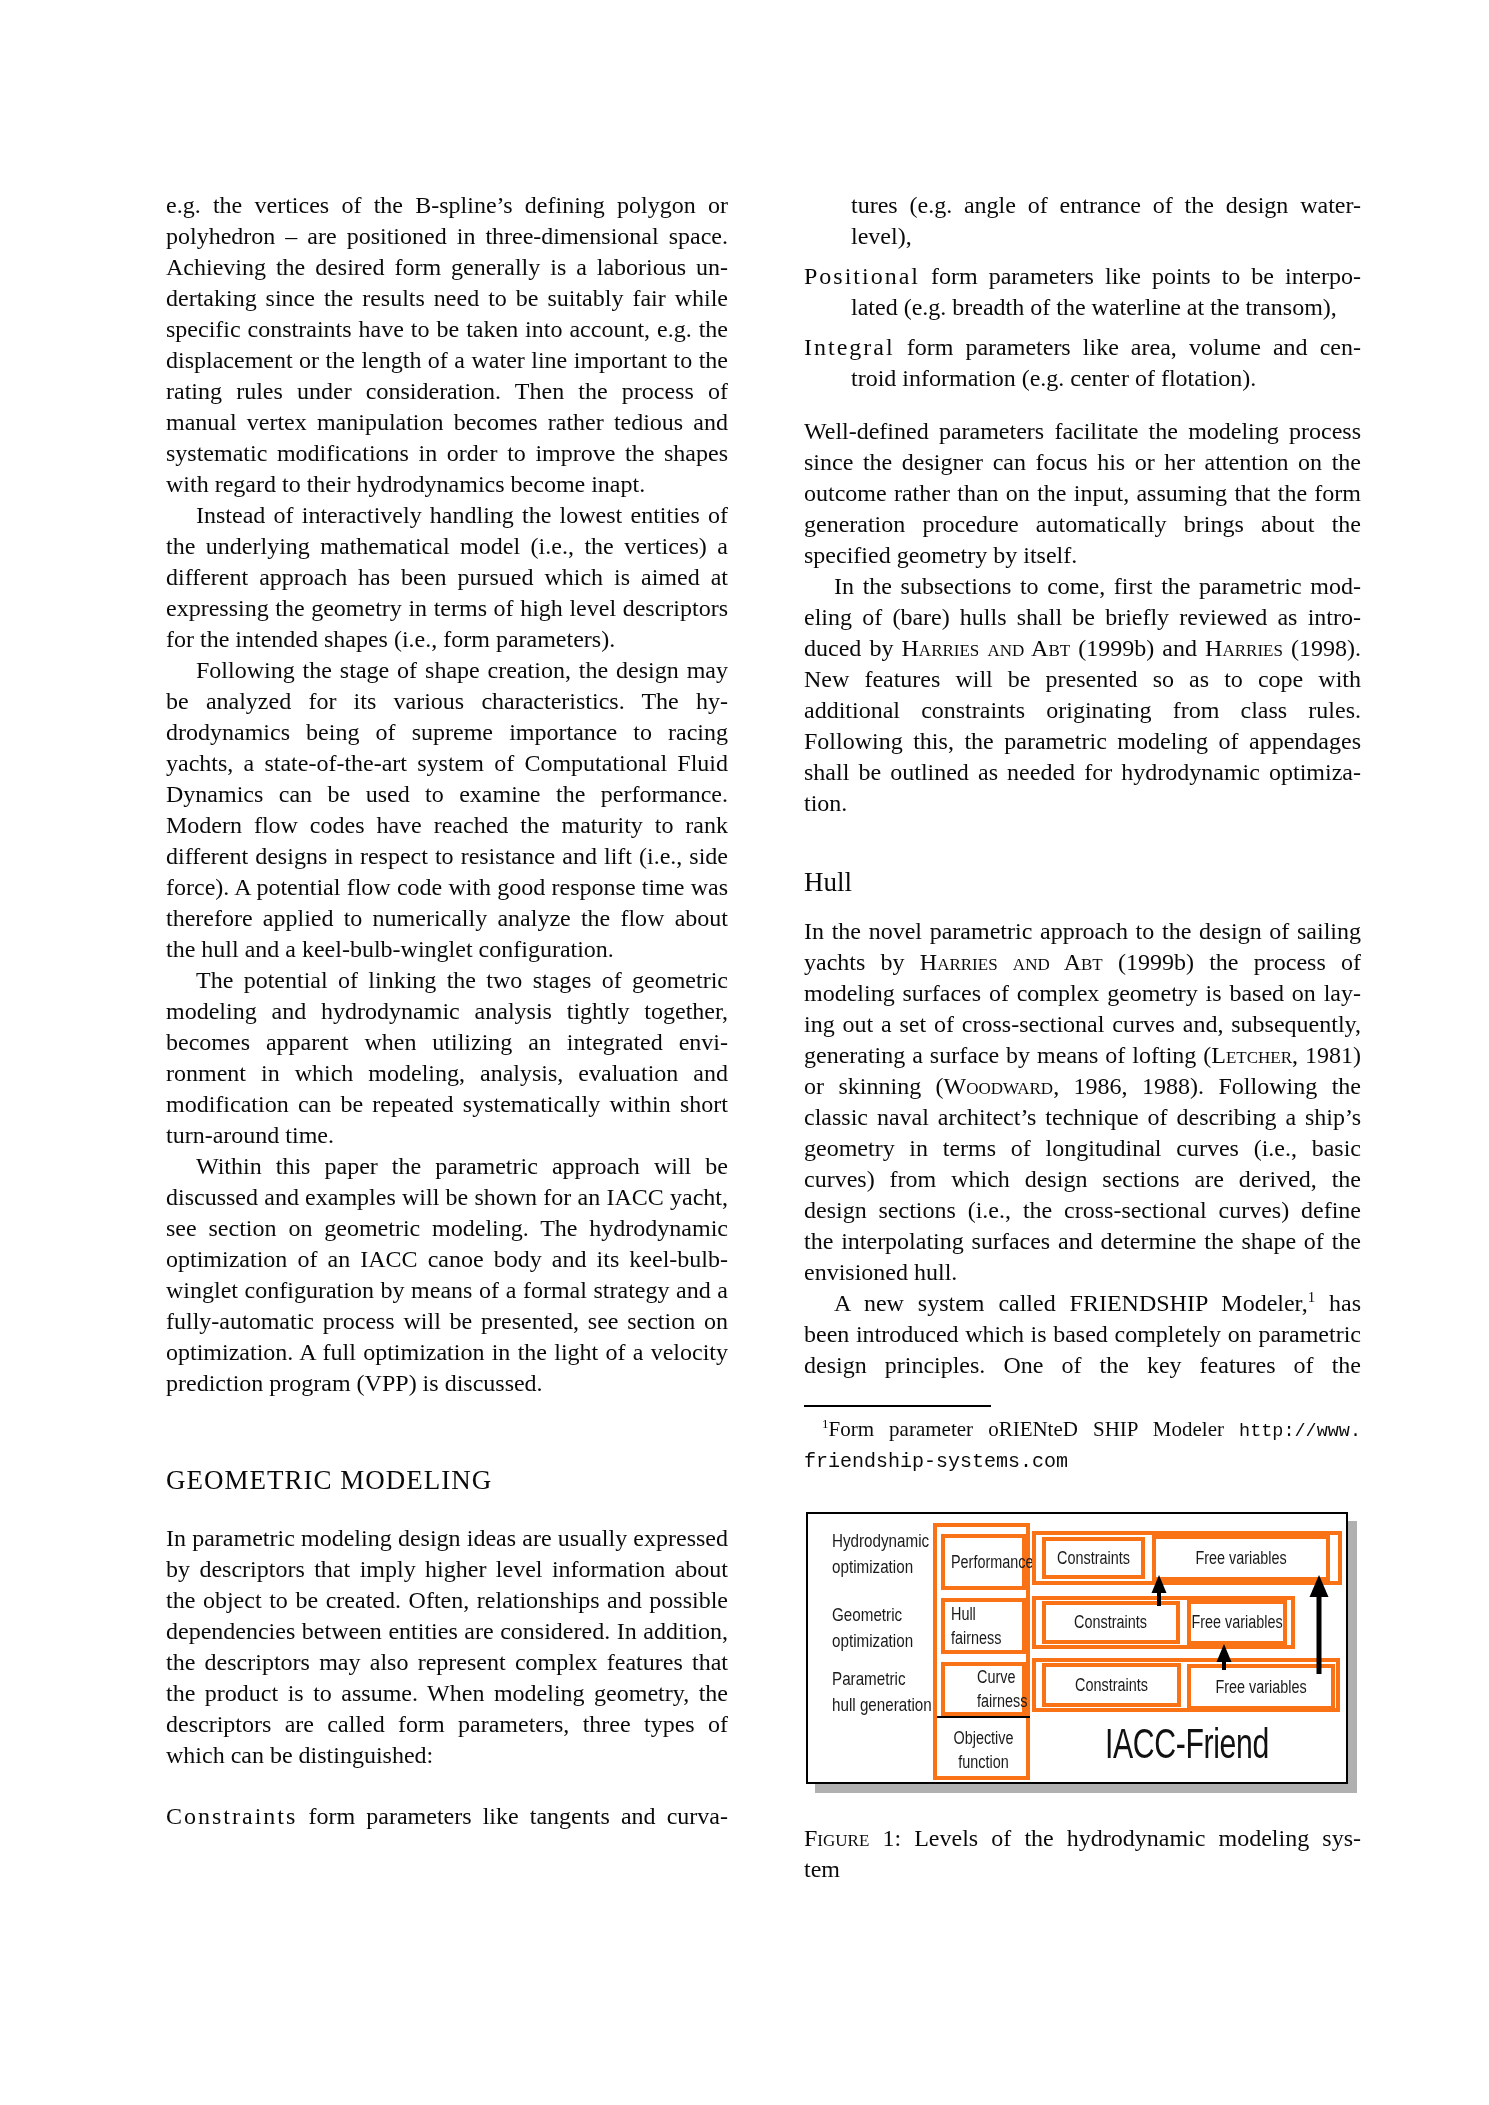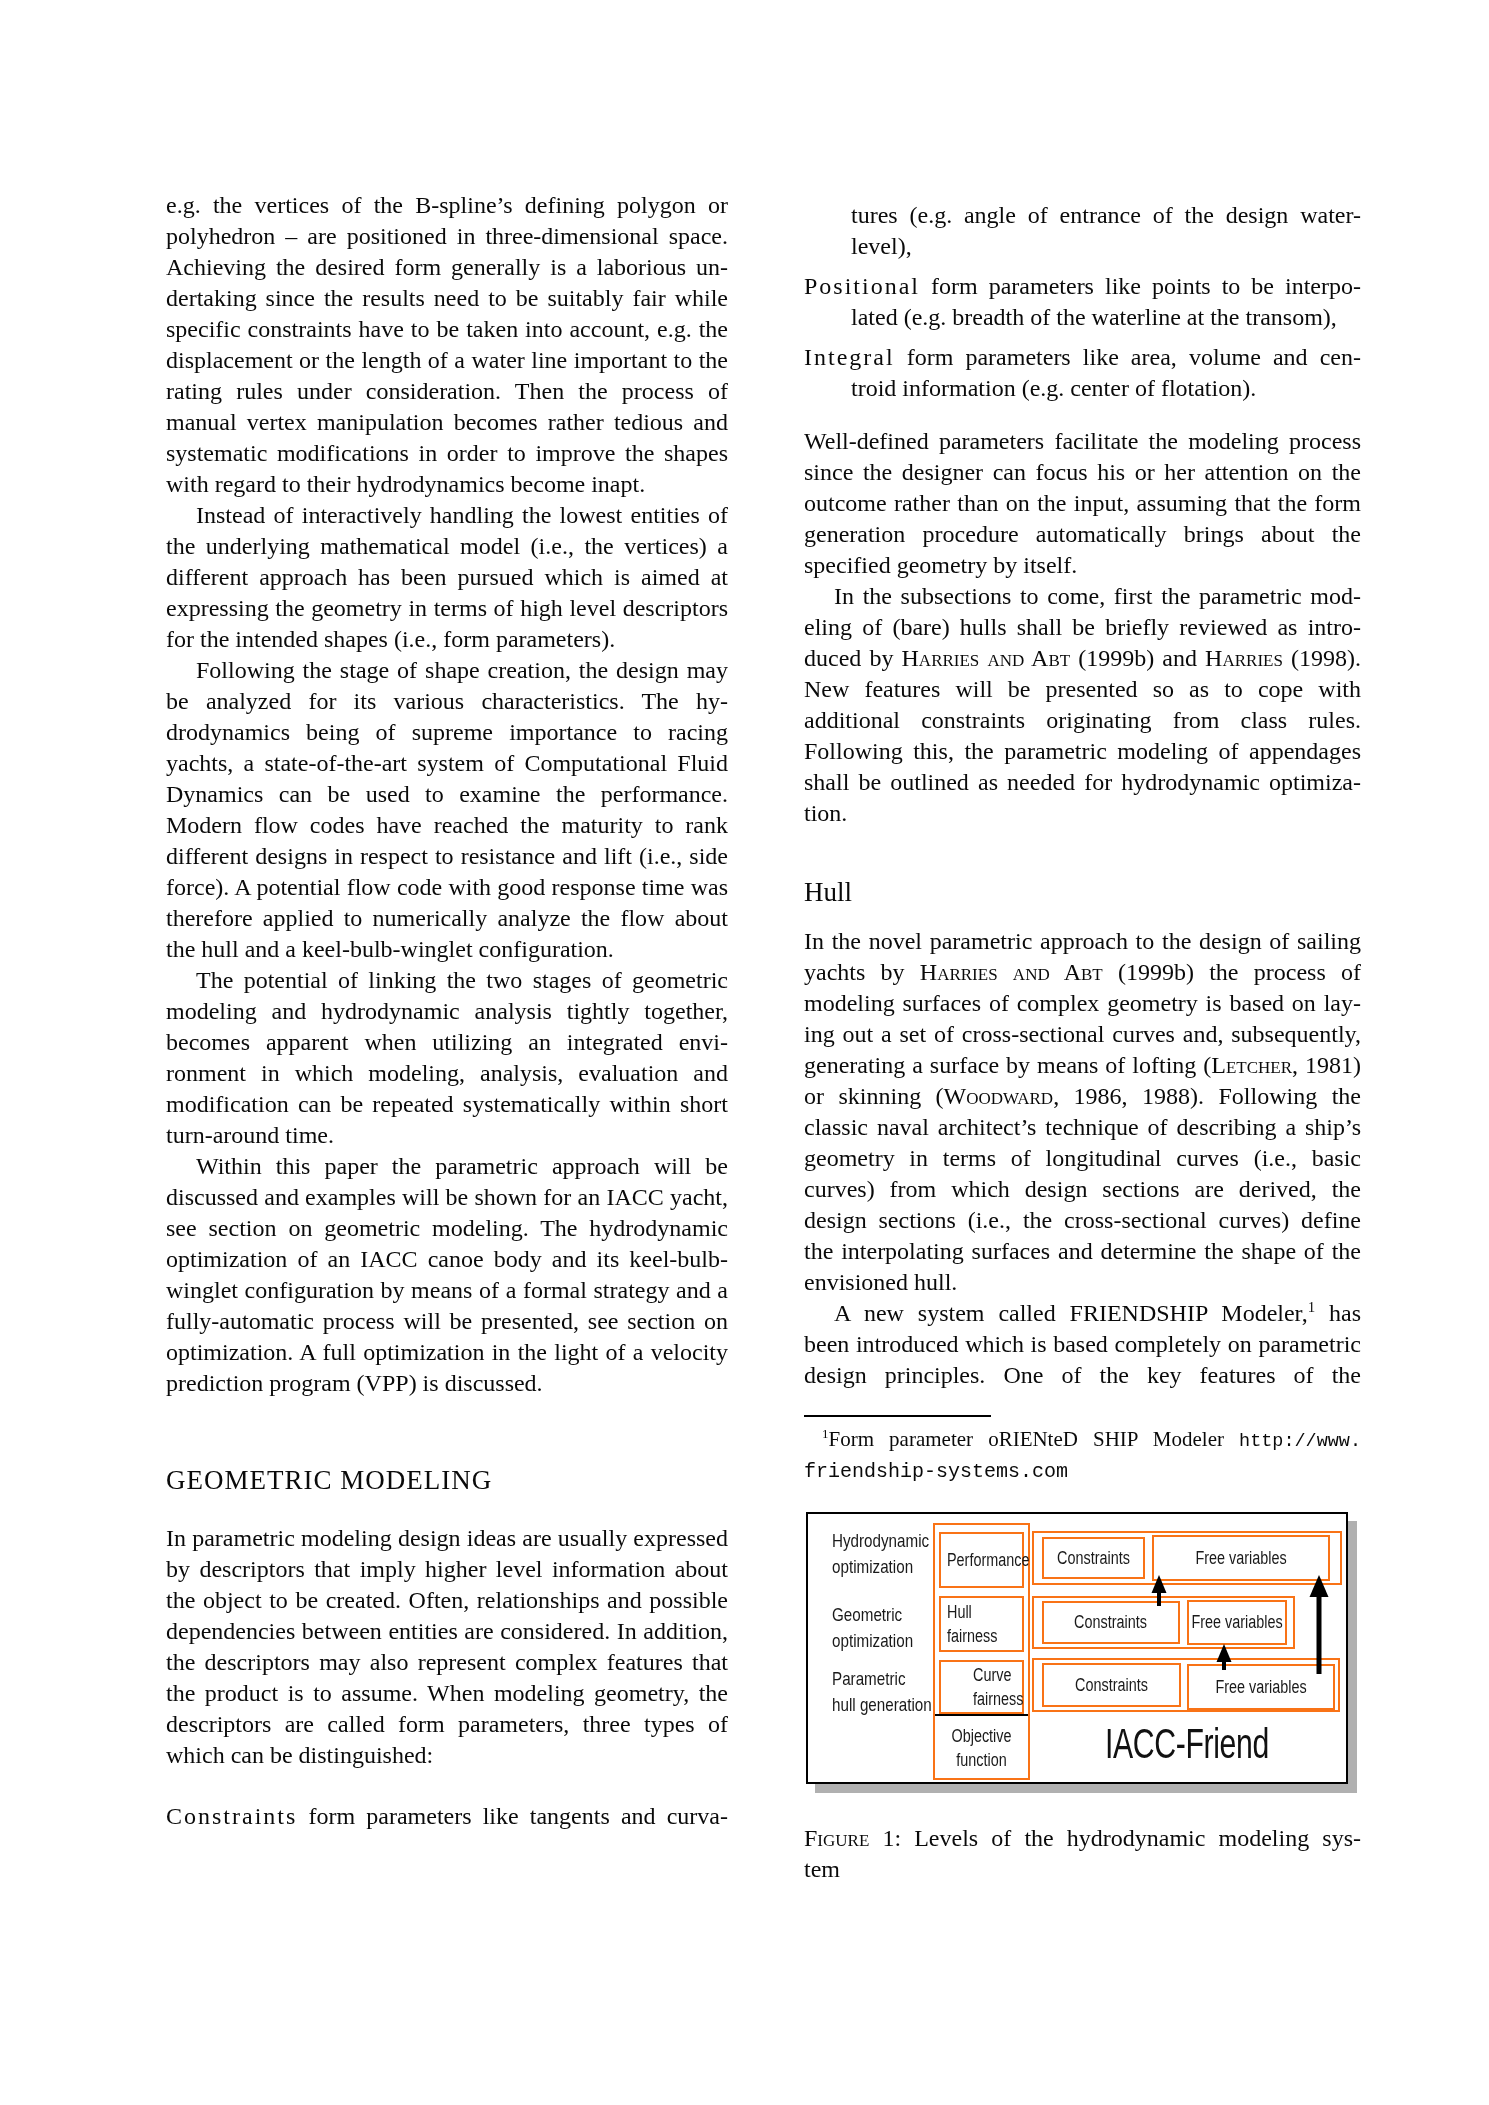--- a/index.html
+++ b/index.html
@@ -3,21 +3,21 @@
 <meta charset="utf-8">
 <style>
   html,body{margin:0;padding:0;}
   body{
     width:1489px;height:2105px;background:#ffffff;position:relative;
     font-family:"Liberation Serif", serif;color:#0a0a0a;
     -webkit-font-smoothing:antialiased;
   }
   .col{position:absolute;text-align:justify;font-size:24px;line-height:31px;hyphens:manual;}
   #left-col{left:166px;top:190px;width:562px;}
-  #right-col{left:804px;top:200px;width:557px;}
+  #right-col{left:804px;top:190px;width:557px;}
   .para{margin:0;}
   .indent{text-indent:30px;}
   .jlast{text-align-last:justify;}
   .jline{text-align-last:justify;}
   .sc{font-variant:small-caps;}
   .sup{vertical-align:super;font-size:0.62em;line-height:0;}
   .mono{font-family:"Liberation Mono", monospace;font-size:0.88em;}
   .ls{letter-spacing:2px;}
   .section-heading{
     font-size:27px;font-weight:normal;letter-spacing:1px;margin:64px 0 26px 0;
@@ -35,21 +35,21 @@
   .item-d-line{margin-top:30px;}
   .footnote-rule{width:187px;border:none;border-top:2px solid #000;margin:24px 0 7px 0;height:0;}
   .footnote{font-size:21px;line-height:30px;}
   .footnote .fn1{text-indent:18px;text-align-last:justify;}
   
   #figure{
     position:absolute;left:806px;top:1512px;width:542px;height:272px;
     border:2px solid #000;background:#fff;box-shadow:9px 9px 0 #b0b0b0;
     font-family:"Liberation Sans", sans-serif;color:#1a1a1a;box-sizing:border-box;
   }
-  #figure .box{position:absolute;border:2px solid #f97316;background:#fff;box-sizing:border-box;}
+  #figure .box{position:absolute;border:4px solid #f97316;background:#fff;box-sizing:border-box;}
   .fig-label{position:absolute;font-size:19px;line-height:26px;}
   .cond{display:inline-block;transform:scaleX(0.8);transform-origin:0 50%;white-space:nowrap;}
   .condc{display:inline-block;transform:scaleX(0.8);transform-origin:50% 50%;white-space:nowrap;}
   .cellc{display:flex;align-items:center;justify-content:center;font-size:18px;}
   .celll{display:flex;align-items:center;font-size:18px;padding-left:6px;line-height:24px;}
   #objective{position:absolute;left:0;top:189px;width:93px;height:64px;border-top:2px solid #000;
     display:flex;flex-direction:column;align-items:center;justify-content:center;font-size:18px;line-height:24px;}
   #brand{position:absolute;left:222px;top:206px;width:314px;text-align:center;font-size:42px;color:#111;}
   #brand .bspan{display:inline-block;transform:scaleX(0.72);transform-origin:50% 50%;white-space:nowrap;letter-spacing:-0.5px;}
   #fig-arrows{position:absolute;left:0;top:0;width:100%;height:100%;pointer-events:none;}

